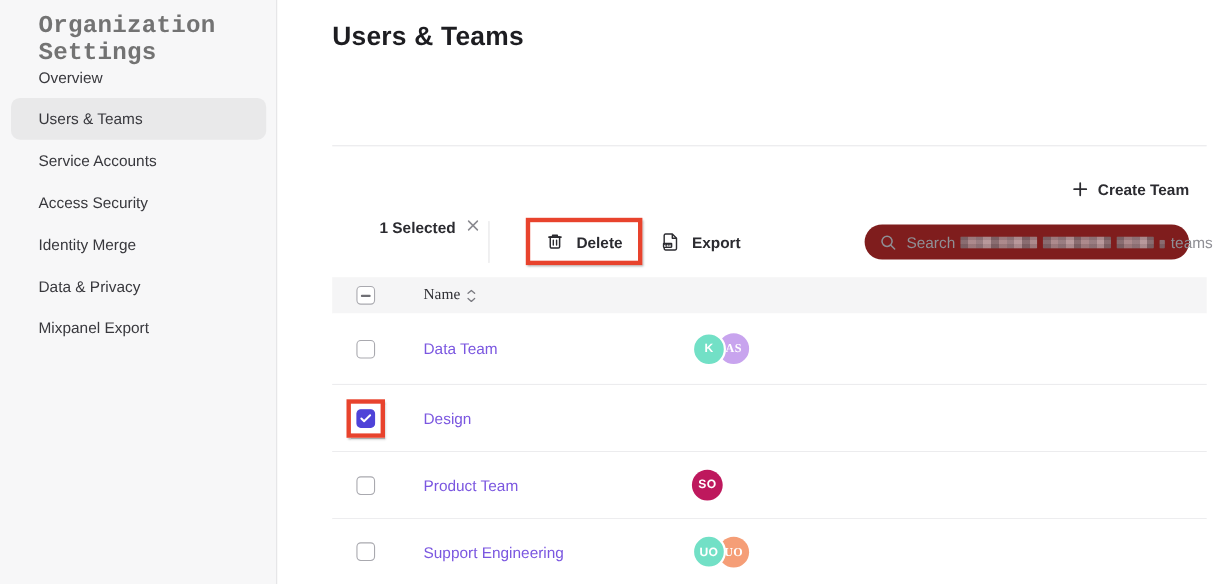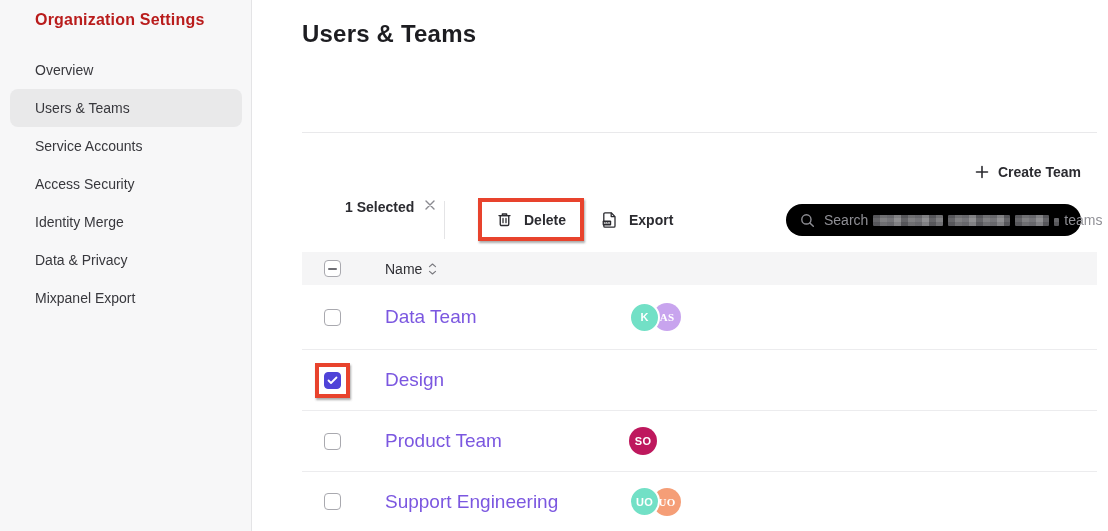--- a/index.html
+++ b/index.html
@@ -3,21 +3,21 @@
 <meta charset="utf-8">
 <style>
   * { margin:0; padding:0; box-sizing:border-box; }
   html,body { width:1108px; height:531px; background:#fff; overflow:hidden;
     font-family:"Liberation Sans", sans-serif; color:#2b2b30; }
   .page { position:relative; width:1108px; height:531px; }
 
   
   .sidebar { position:absolute; left:0; top:0; width:252px; height:531px;
     background:#f7f7f8; border-right:1px solid #e4e4e6; }
-  .sidebar-title { position:absolute; left:35px; top:11px; font-size:16px; font-weight:bold; color:#b91c1c; letter-spacing:.2px; }
+  .sidebar-title { position:absolute; left:35px; top:11px; font-size:22px; font-weight:bold; color:#737373; letter-spacing:.2px;font-family:Liberation Mono, monospace; }
   .nav { position:absolute; left:10px; top:51px; width:232px; }
   .nav-item { height:38px; display:flex; align-items:center; padding-left:25px;
     font-size:14px; color:#38383d; border-radius:8px; cursor:pointer; }
   .nav-item.selected { background:#e9e9ea; }
 
   
   .main { position:absolute; left:252px; top:0; width:856px; height:531px; }
   .page-title { position:absolute; left:50px; top:20px; font-size:24px; font-weight:bold; color:#1d1d21; letter-spacing:.2px; }
 
   .tabs { position:absolute; left:63px; top:96px; display:flex; gap:30px; font-size:14px; font-weight:bold; }
@@ -34,39 +34,39 @@
   .clear-x { display:flex; align-items:center; cursor:pointer; }
   .v-divider { position:absolute; left:192px; top:201px; width:1px; height:38px; background:#e4e4e6; }
 
   .annotation-box { border:4px solid #e8432d; box-shadow:1px 2px 2px rgba(70,70,70,.45); background:#fff; }
   .delete-annotation { position:absolute; left:226px; top:198px; height:43px; display:flex; align-items:center; }
   .tool-btn { display:flex; align-items:center; gap:11px; font-size:14px; font-weight:bold; color:#2b2b30; cursor:pointer; }
   .delete-btn { padding:0 14px; height:100%; }
   .export-btn { position:absolute; left:349px; top:199px; height:42px; }
 
   .search-box { position:absolute; left:534px; top:204px; width:295px; height:32px; border-radius:16px;
-    background:#000000; display:flex; align-items:center; padding:0 14px; gap:9px; cursor:text; }
+    background:#7f1d1d; display:flex; align-items:center; padding:0 14px; gap:9px; cursor:text; }
   .search-ph { display:flex; align-items:center; gap:5px; font-size:14px; color:#8f8f95; white-space:nowrap; }
   .redacted { display:inline-block; height:11px; border-radius:1px;
     background-image:
       repeating-linear-gradient(90deg, rgba(120,120,126,.55) 0 7px, rgba(190,190,194,.45) 7px 14px, rgba(150,150,156,.55) 14px 21px, rgba(210,210,214,.5) 21px 28px),
       repeating-linear-gradient(0deg, rgba(130,130,136,.35) 0 4px, rgba(220,220,224,.35) 4px 8px); }
   .redacted.r1 { width:70px; } .redacted.r2 { width:62px; } .redacted.r3 { width:34px; }
   .redacted.r4 { width:5px; height:8px; margin-top:4px; }
 
   
   .table { position:absolute; left:50px; top:252px; width:795px; }
   .t-head { height:33px; background:#f5f5f6; display:flex; align-items:center; }
   .t-row { height:61px; display:flex; align-items:center; border-bottom:1px solid #ececee; background:#fff; }
   .t-row.first { height:65px; }
   .t-row.last { height:59px; border-bottom:none; }
   .col-check { width:22px; margin-left:22px; display:flex; align-items:center; position:relative; }
-  .col-name { margin-left:39px; font-size:19px; }
+  .col-name { margin-left:39px; font-size:14px; }
   .team-link { color:#7b57e0; cursor:pointer; }
-  .head-label { display:flex; align-items:center; gap:6px; font-size:14px; color:#2f2f34; cursor:pointer; }
+  .head-label { display:flex; align-items:center; gap:6px; font-size:14px; color:#2f2f34; cursor:pointer;font-family:Liberation Serif, serif; }
 
   .checkbox { width:17px; height:17px; border:1.5px solid #a9a9af; border-radius:4px; background:#fff;
     display:flex; align-items:center; justify-content:center; cursor:pointer; }
   .checkbox .dash { width:9px; height:2px; background:#6f6f75; border-radius:1px; }
   .checkbox.checked { background:#4f43d8; border-color:#4f43d8; }
   .checkbox.checked svg { display:block; }
   .checkbox-annotation { position:absolute; left:-9px; top:-9px; width:35px; height:35px; border:4px solid #e8432d;
     box-shadow:1px 2px 2px rgba(70,70,70,.45); pointer-events:none; }
 
   .avatars { position:absolute; left:327px; display:flex; align-items:center; }

